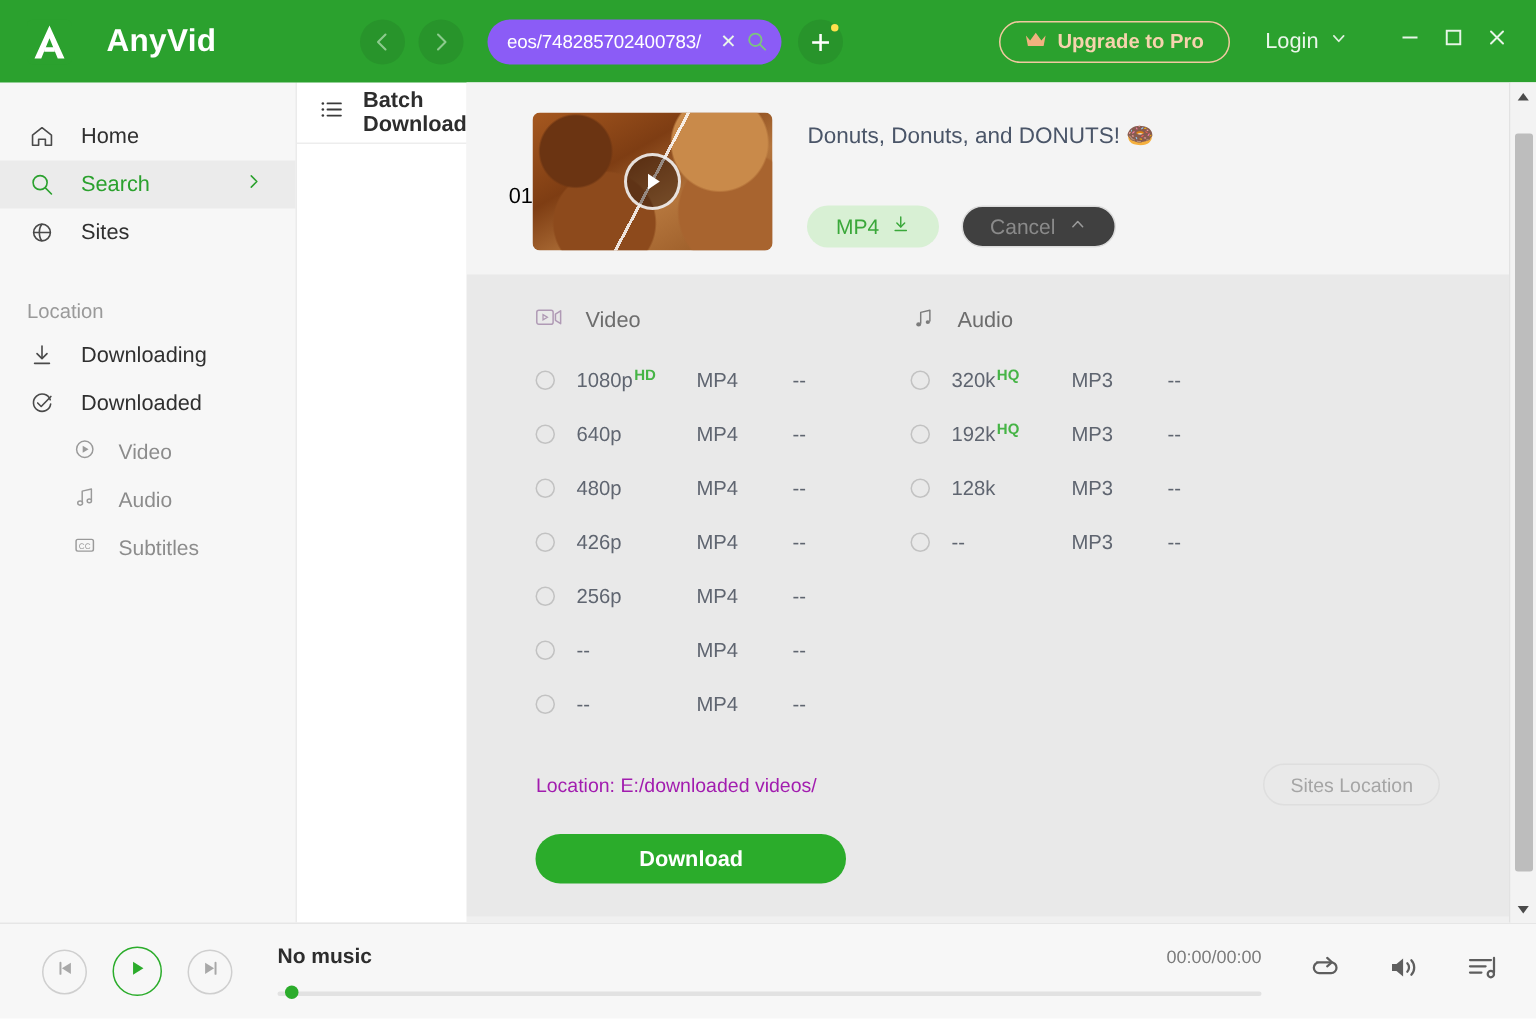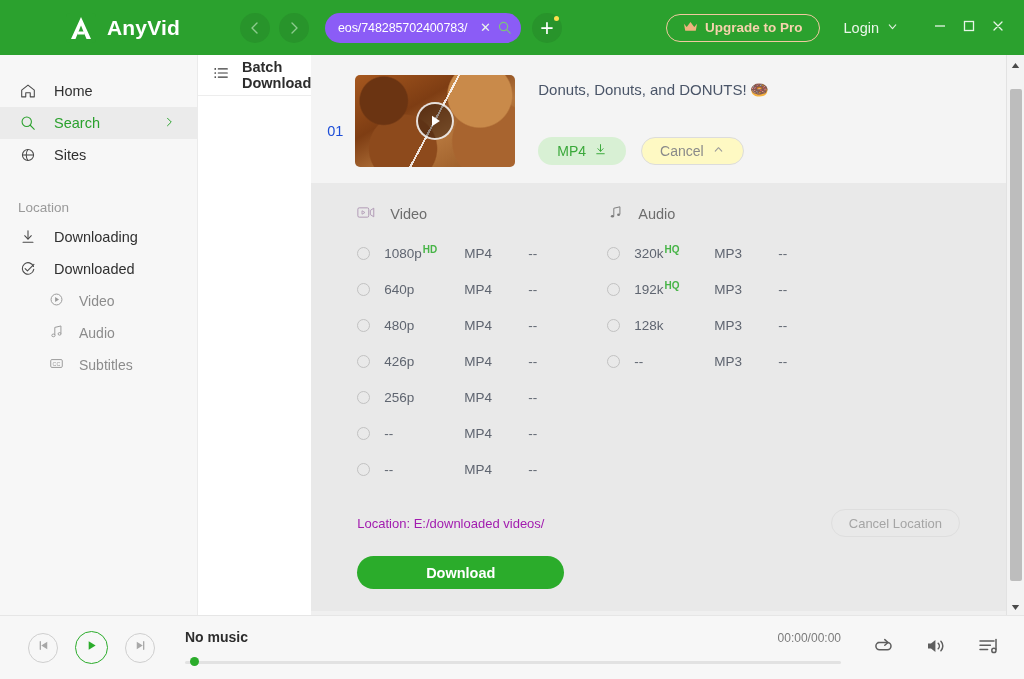--- a/index.html
+++ b/index.html
@@ -9,21 +9,21 @@
     background: #ffffff;
     overflow: hidden;
   }
   .app { position: relative; width: 1024px; height: 679px; display: flex; flex-direction: column; }
 
   
   .titlebar {
     height: 55px; background: #2ba12e; flex: 0 0 55px;
     display: flex; align-items: center; padding: 0 12px 0 18px; position: relative;
   }
-  .brand { display: flex; align-items: center; gap: 11px; width: 210px; flex: 0 0 210px; justify-content: center; }
+  .brand { display: flex; align-items: center; gap: 23px; width: 210px; flex: 0 0 210px; }
   .logo-mark { width: 30px; height: 30px; position: relative; display:block; }
   .brand-name { color: #ffffff; font-size: 21px; font-weight: 600; letter-spacing: .2px; }
 
   .navbtns { display: flex; gap: 9px; align-items: center; margin-left: 12px; }
   .navcircle {
     width: 30px; height: 30px; border-radius: 50%; background: #28942b;
     display: flex; align-items: center; justify-content: center; cursor: pointer;
   }
   .navcircle svg { display: block; }
 
@@ -93,22 +93,22 @@
     height: 41px; flex: 0 0 41px; display: flex; align-items: center; gap: 12px;
     padding-left: 14px; border-bottom: 1px solid #ededed; background: #fff;
   }
   .content-head .title { font-size: 14.5px; font-weight: 700; color: #2d2d2d; }
 
   .scrollwrap { flex: 1 1 auto; display: flex; min-height: 0; }
   .scrollarea { flex: 1 1 auto; min-width: 0; background: #f0f0f0; overflow: hidden; position: relative; }
 
   
   .card { background: #f4f4f4; display: flex; padding: 20px 0 16px 0; }
-  .card-index { width: 44px; flex: 0 0 44px; text-align: right; padding-right: 12px;
-                color: #1d4ed8; font-size: 14.5px; padding-top: 48px; }
+  .card-index { width: 44px; flex: 0 0 44px; text-align: right; 
+                color: #000000; font-size: 14.5px; padding-top: 48px; }
   .thumb {
     width: 160px; height: 92px; flex: 0 0 160px; border-radius: 5px; overflow: hidden;
     position: relative; cursor: pointer;
     background:
       linear-gradient(118deg, rgba(255,255,255,0) 49.3%, rgba(255,255,255,.85) 49.3%,
                       rgba(255,255,255,.85) 50.4%, rgba(255,255,255,0) 50.4%),
       radial-gradient(circle at 18% 28%, #6b3412 0 16%, rgba(0,0,0,0) 17%),
       radial-gradient(circle at 78% 22%, #c98a4a 0 22%, rgba(0,0,0,0) 23%),
       radial-gradient(circle at 86% 72%, #a8642f 0 26%, rgba(0,0,0,0) 27%),
       radial-gradient(circle at 30% 80%, #8d4a1c 0 25%, rgba(0,0,0,0) 26%),
@@ -121,21 +121,21 @@
     display: flex; align-items: center; justify-content: center;
   }
   .card-info { flex: 1 1 auto; padding-left: 23px; padding-top: 6px; }
   .vid-title { font-size: 15px; color: #4a5568; margin-bottom: 38px; }
   .pill-row { display: flex; align-items: center; gap: 15px; }
   .pill-mp4 {
     height: 28px; padding: 0 19px; border-radius: 14px; background: #d8f0d4; color: #3aa83a;
     font-size: 14px; display: flex; align-items: center; gap: 8px; cursor: pointer;
   }
   .pill-cancel {
-    height: 28px; padding: 0 18px; border-radius: 14px; background: #fef9c3; border: 1px solid #dcdcdc;
+    height: 28px; padding: 0 18px; border-radius: 14px; background: #404040; border: 1px solid #dcdcdc;
     color: #8a8a8a; font-size: 14px; display: flex; align-items: center; gap: 8px; cursor: pointer;
   }
 
   
   .formats { background: #e9e9e9; padding: 16px 0 0 0; }
   .fmt-cols { display: flex; padding-left: 46px; }
   .fmt-col { width: 250px; flex: 0 0 250px; }
   .fmt-head { display: flex; align-items: center; gap: 14px; height: 30px; margin-bottom: 6px; }
   .fmt-head .lbl { color: #6d6d6d; font-size: 14.5px; }
   .fmt-row { display: flex; align-items: center; height: 36px; font-size: 13.5px; color: #5f6570; }
@@ -543,21 +543,21 @@
                   <span class="c-qual"><span>--</span><span class="badge"></span></span>
                   <span class="c-fmt">MP3</span>
                   <span class="c-size">--</span>
                 </div>
               </div>
             </div>
 
             <div class="loc-row">
               <span class="loc-text">Location: E:/downloaded videos/</span>
               <div class="change-loc">
-                <span>Cancel Location</span>
+                <span>Sites Location</span>
               </div>
             </div>
 
             <div class="dl-row">
               <button class="dl-btn">Download</button>
             </div>
           </div>
 
         </div>
 

